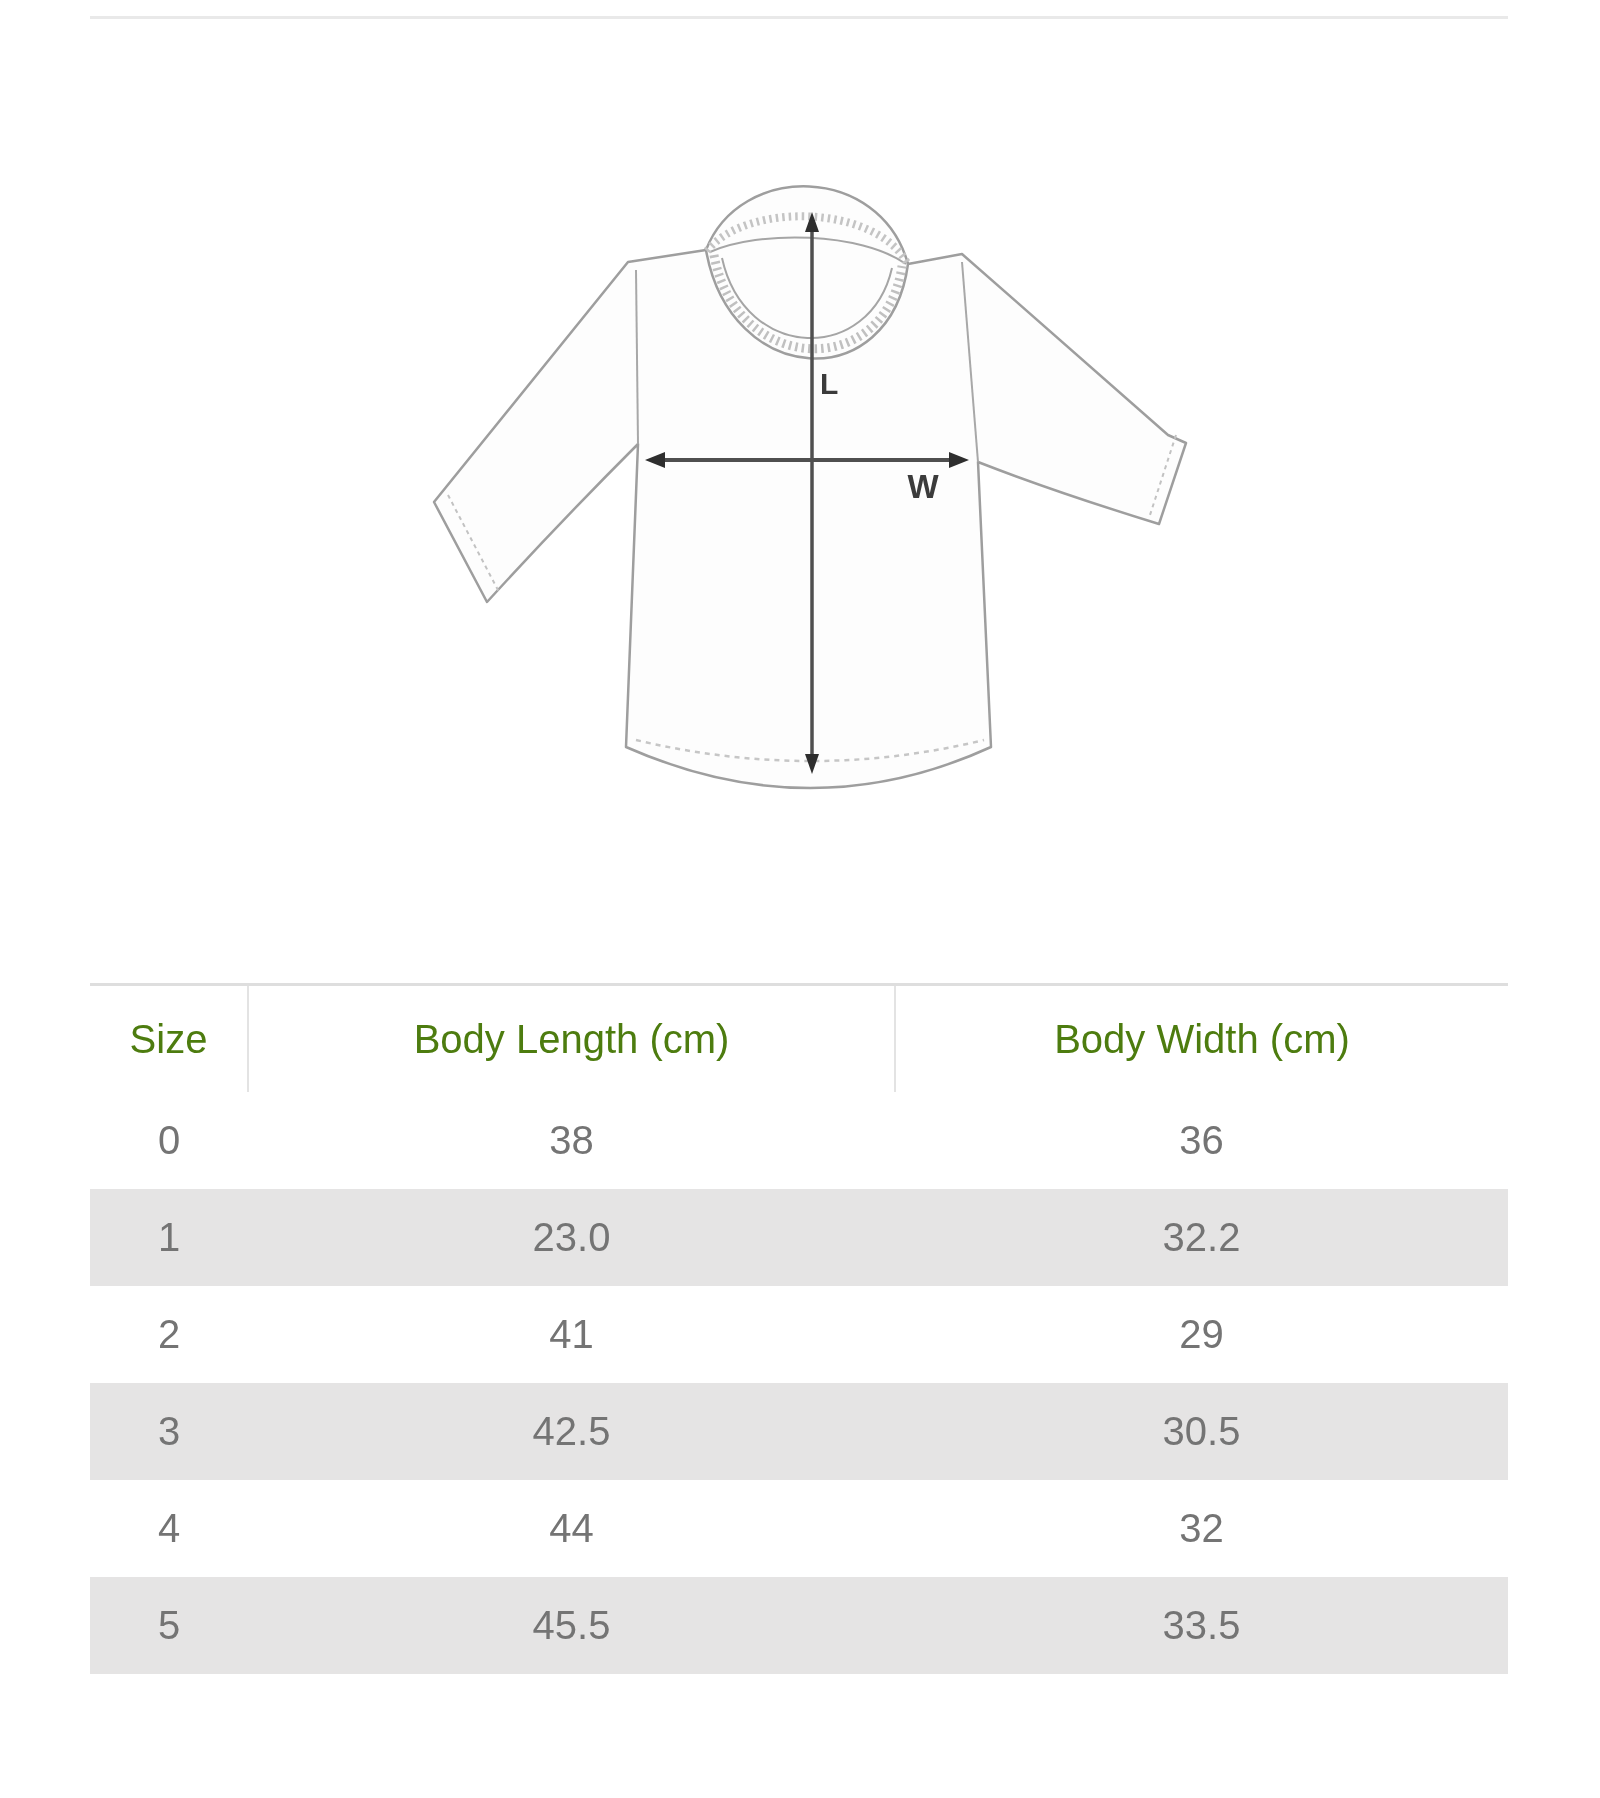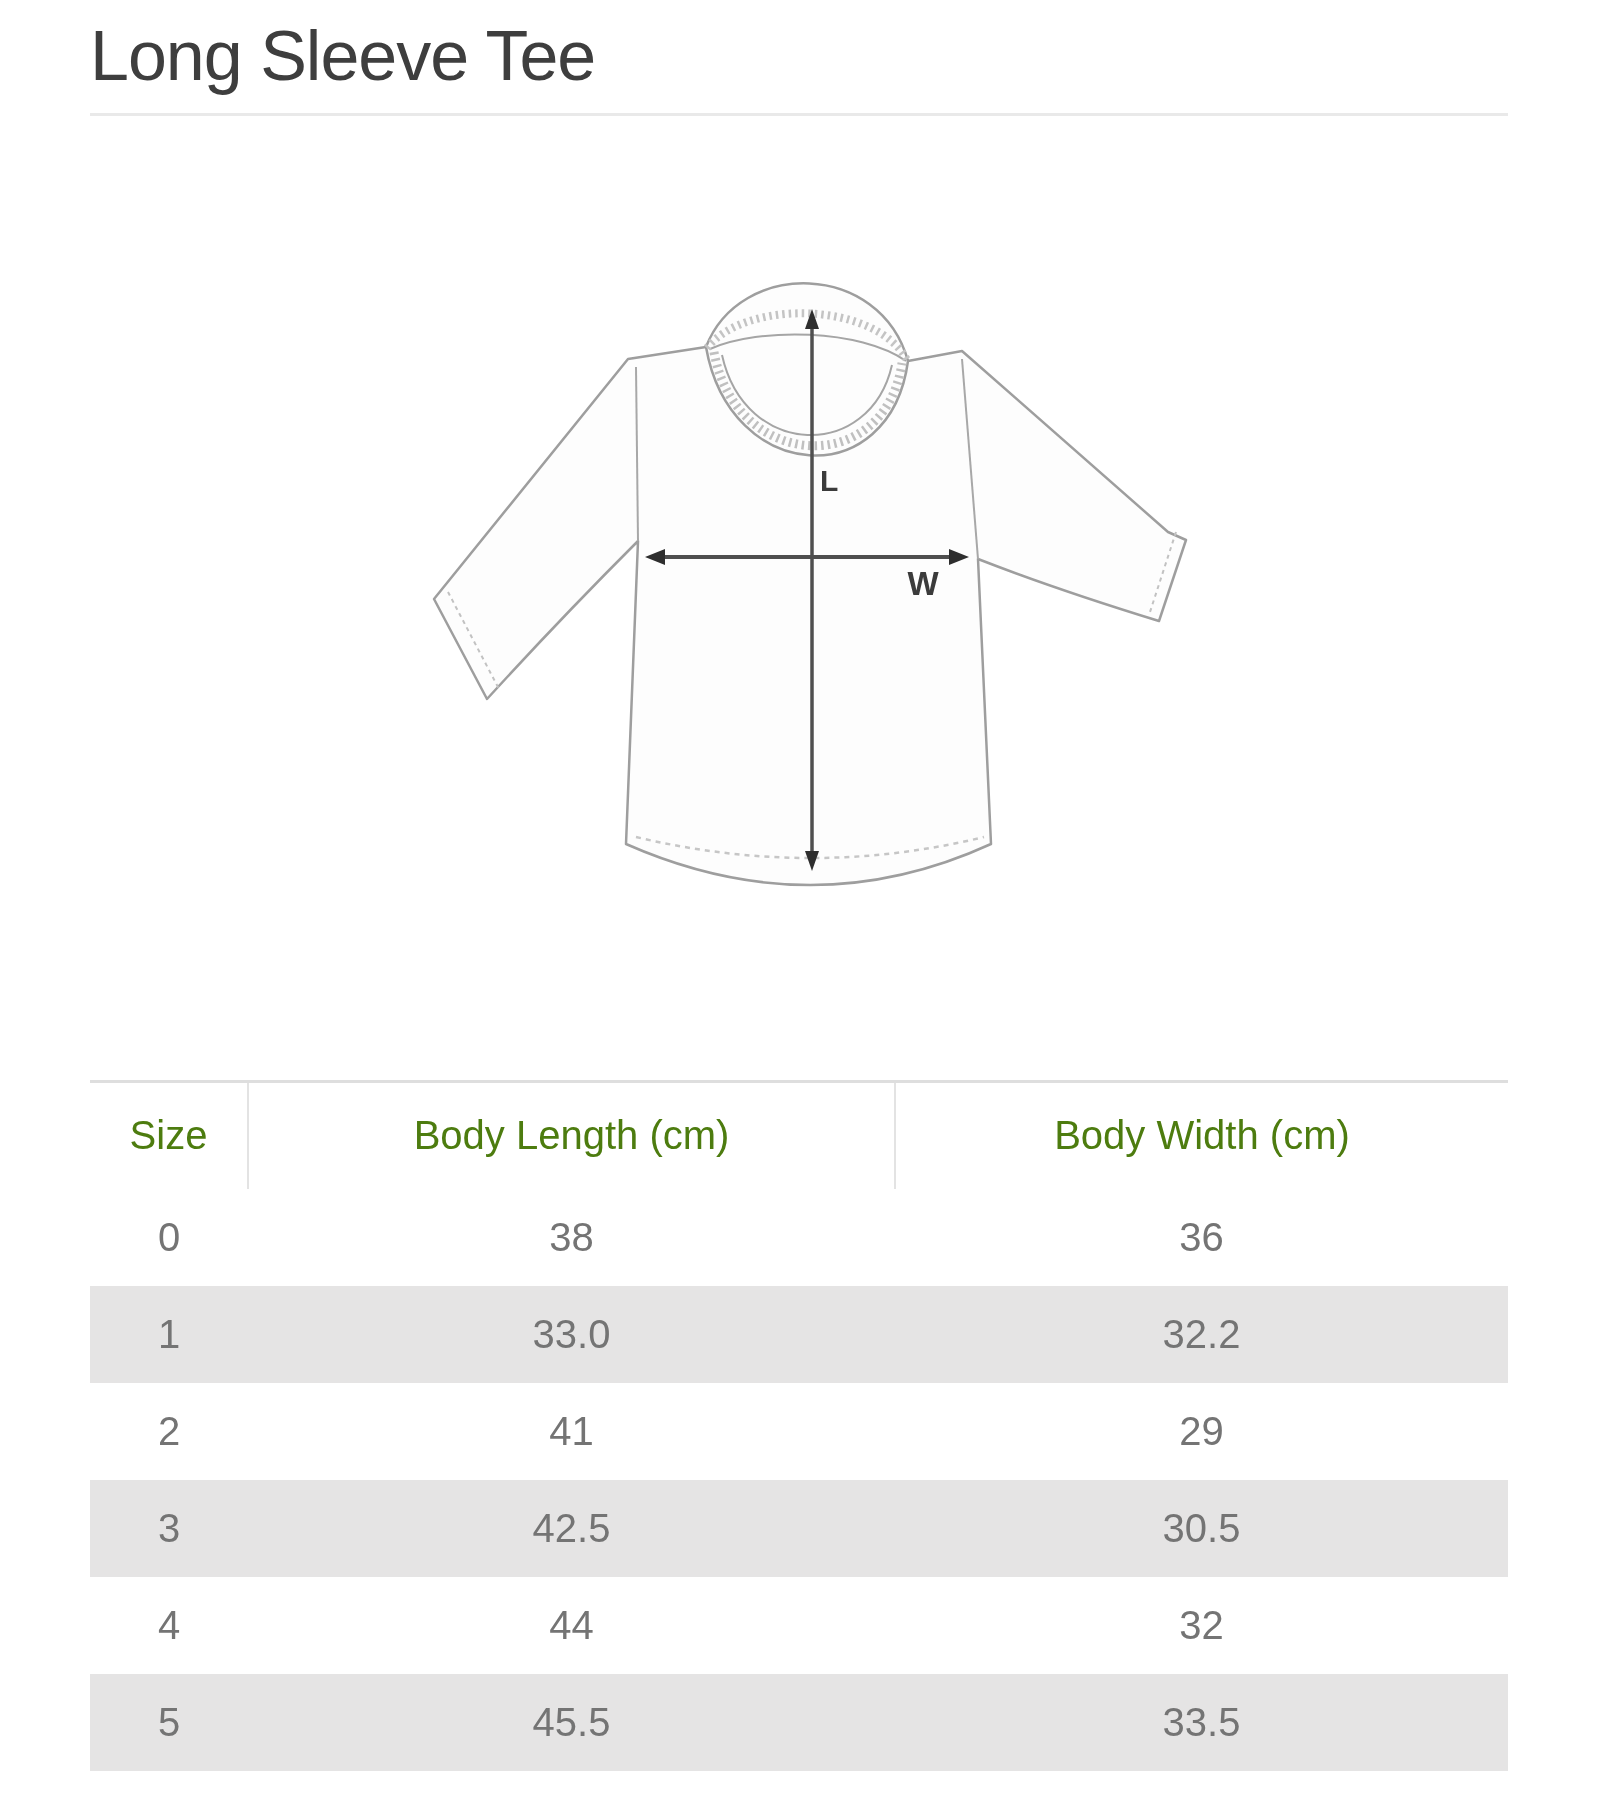--- a/index.html
+++ b/index.html
@@ -80,21 +80,20 @@
     font-family: "Liberation Sans", sans-serif;
     font-weight: bold;
     fill: #3b3b3b;
   }
 </style>
 </head>
 <body>
 
 <div class="container">
 
-  <h1 class="page-title">Long Sleeve Tee</h1>
   <div class="title-divider"></div>
 
   <div class="diagram">
     <svg class="shirt" viewBox="0 0 940 760">
 
       <path d="M 288,210 L 366,198
                C 400,110 540,112 568,212
                L 622,202
                L 828,383 L 846,391 L 819,472
                Q 715,440 638,410
@@ -148,21 +147,21 @@
       </tr>
     </thead>
     <tbody>
       <tr>
         <td>0</td>
         <td>38</td>
         <td>36</td>
       </tr>
       <tr>
         <td>1</td>
-        <td>33.0</td>
+        <td>23.0</td>
         <td>32.2</td>
       </tr>
       <tr>
         <td>2</td>
         <td>41</td>
         <td>29</td>
       </tr>
       <tr>
         <td>3</td>
         <td>42.5</td>

